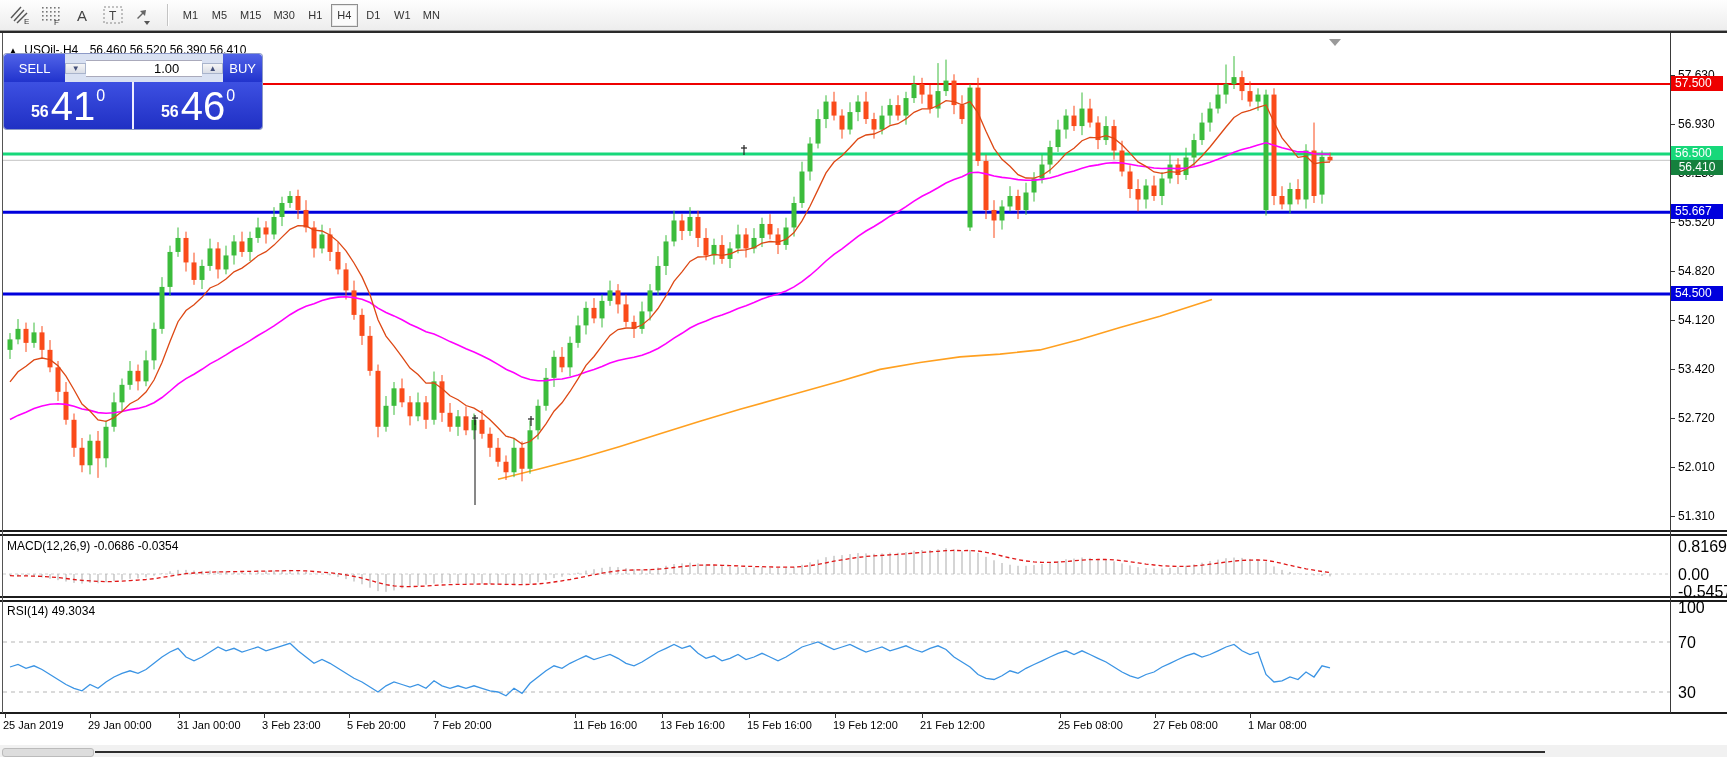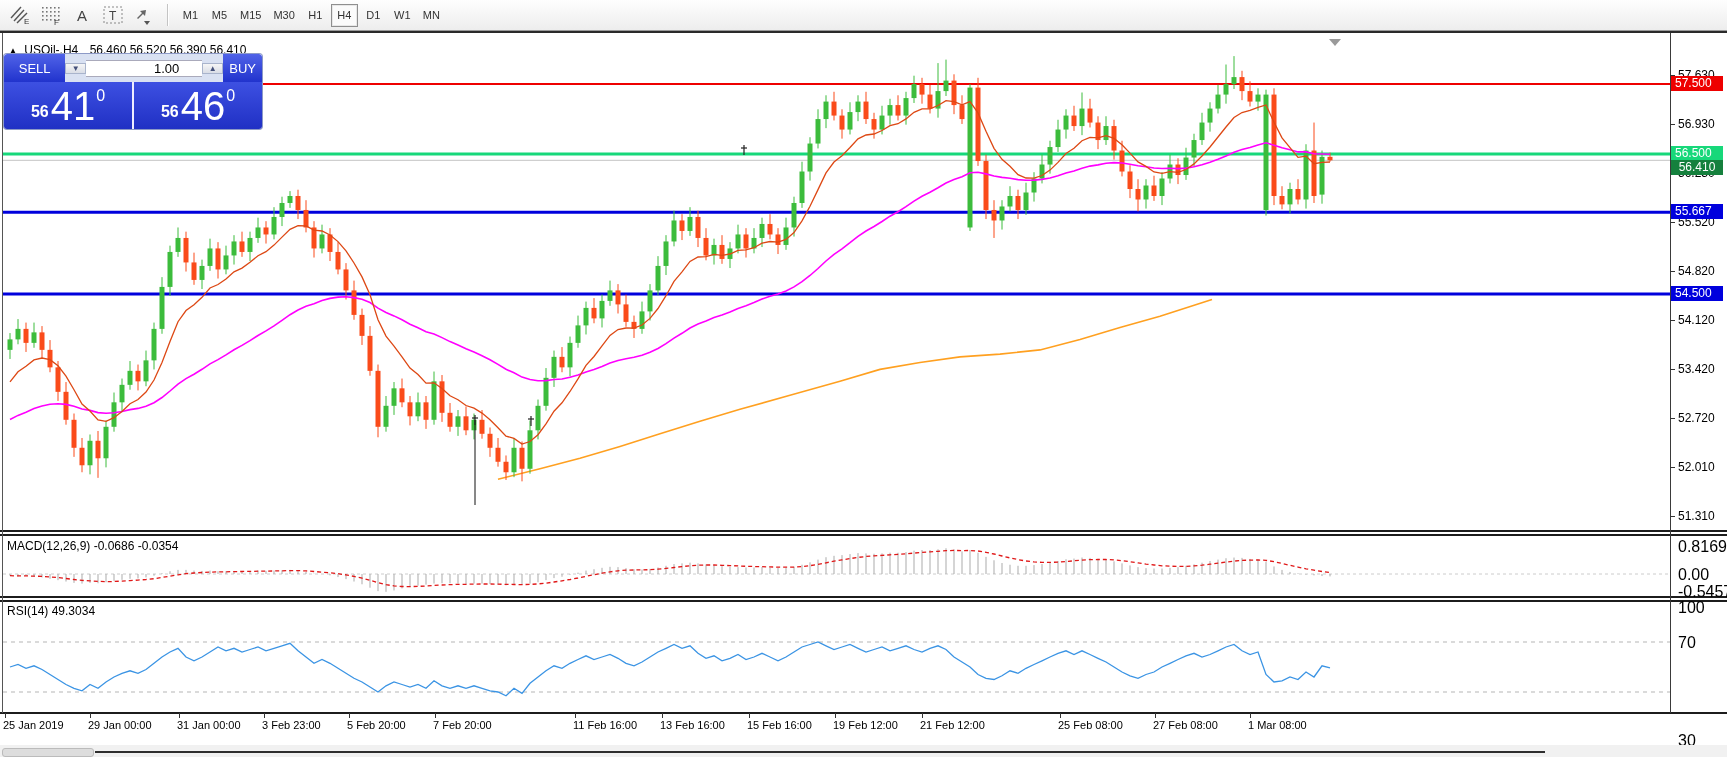--- a/index.html
+++ b/index.html
@@ -737,21 +737,21 @@
       <div class="pbox" style="top: 76px; background: rgb(238, 0, 0);">57.500</div>
       <div class="pbox" style="top: 146px; background: rgb(23, 216, 122);">56.500</div>
       <div class="pbox" style="top: 160px; background: #15803d; text-align: center;">56.410</div>
       <div class="pbox" style="top: 204px; background: rgb(0, 0, 221);">55.667</div>
       <div class="pbox" style="top: 286px; background: rgb(0, 0, 221);">54.500</div>
       <div class="itick" style="top: 540px;">0.8169</div>
       <div class="itick" style="top: 568px;">0.00</div>
       <div class="itick" style="top: 585px;">-0.5457</div>
       <div class="itick" style="top: 601px;">100</div>
       <div class="itick" style="top: 636px;">70</div>
-      <div class="itick" style="top: 686px; margin-top: 48px;">30</div>
+      <div class="itick" style="top: 686px;">30</div>
     </div>
   <div id="time-labels">
       <div class="tlabel" style="left: 3px;">25 Jan 2019</div>
       <div class="ttick" style="left: 5px;"></div>
       <div class="tlabel" style="left: 88px;">29 Jan 00:00</div>
       <div class="ttick" style="left: 90px;"></div>
       <div class="tlabel" style="left: 177px;">31 Jan 00:00</div>
       <div class="ttick" style="left: 179px;"></div>
       <div class="tlabel" style="left: 262px;">3 Feb 23:00</div>
       <div class="ttick" style="left: 264px;"></div>

